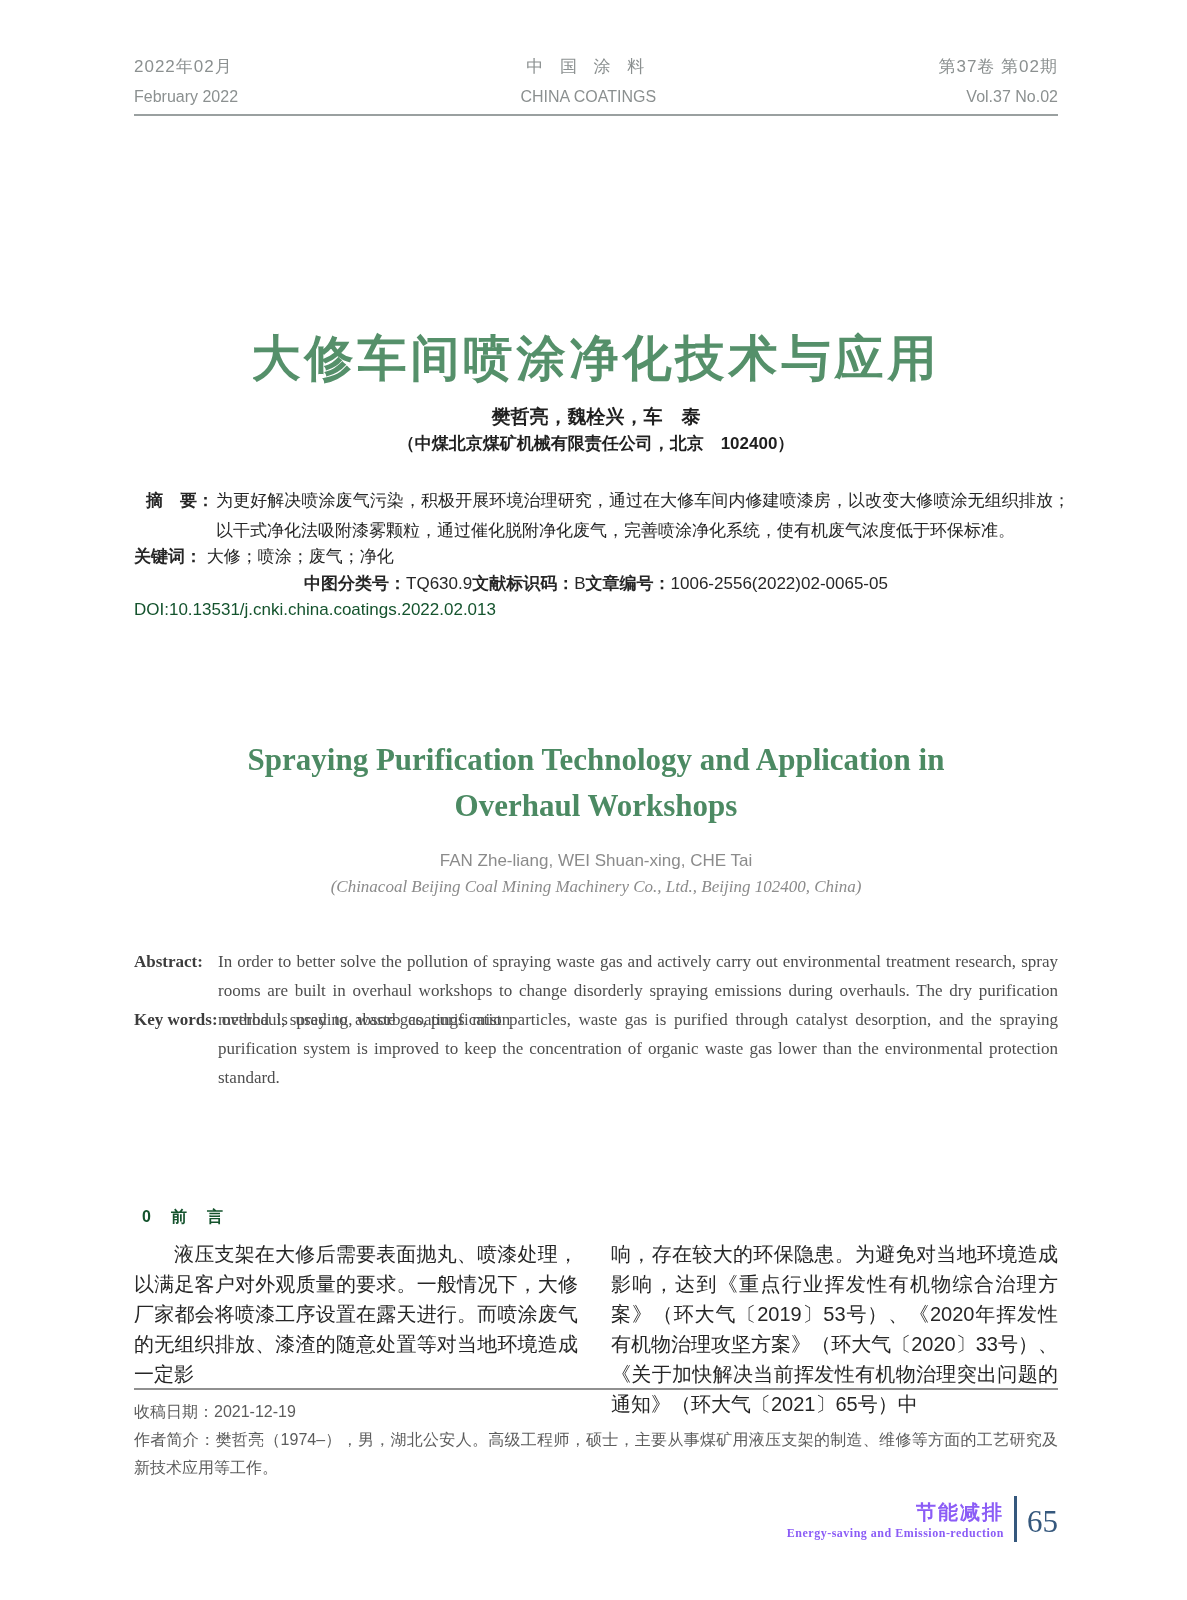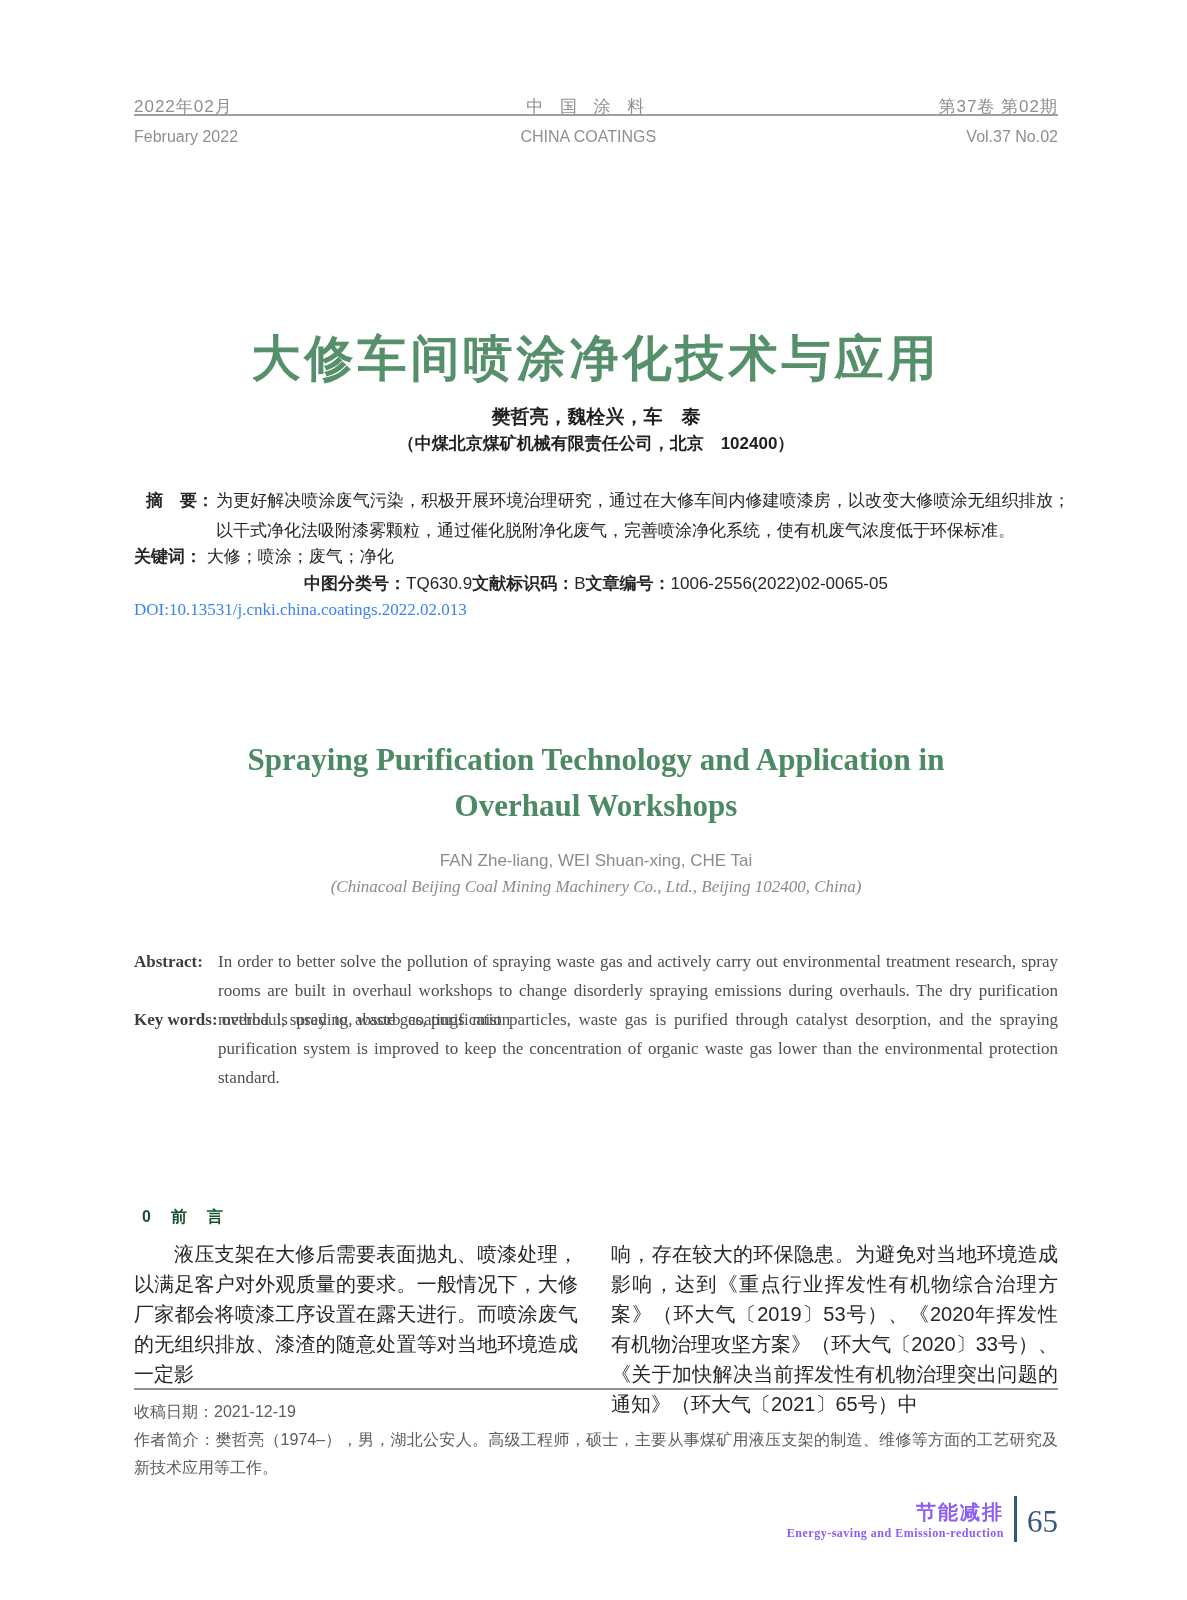--- a/index.html
+++ b/index.html
@@ -10,21 +10,20 @@
     background:#ffffff;
     font-family:"Liberation Sans","DejaVu Sans",sans-serif;
     color:#262626;
     overflow:hidden;
   }
   
   .pg-header{
     position:absolute;top:52px;left:134px;width:924px;
     display:flex;justify-content:space-between;align-items:flex-start;
     color:#8b9090;
-    margin-top:40px;
   }
   .h-col{line-height:30px;}
   .h-col .cjk{font-size:17px;letter-spacing:1px;}
   .h-col .lat{font-size:16px;}
   .h-left{text-align:left;}
   .h-center{text-align:center;}
   .h-center .cjk{letter-spacing:6px;}
   .h-right{text-align:right;}
   .header-rule{
     position:absolute;top:114px;left:134px;width:924px;height:2px;
@@ -57,22 +56,22 @@
   }
   .cn-keywords .lbl{font-weight:bold;}
   .cn-class-row{
     position:absolute;top:572px;left:134px;width:924px;
     display:flex;justify-content:center;
     font-size:17px;color:#262626;
   }
   .cn-class-row .lbl{font-weight:bold;}
   .doi-line{
     position:absolute;top:600px;left:134px;width:924px;
-    font-family:Liberation Serif, serif;
-    font-size:17px;color:#3b82f6;
+    font-family:Liberation Sans, sans-serif;
+    font-size:17px;color:#14532d;
   }
   
   .en-title{
     position:absolute;top:737px;left:134px;width:924px;margin:0;
     text-align:center;
     font-family:"Liberation Serif","DejaVu Serif",serif;
     font-size:31px;font-weight:bold;line-height:46px;color:#4c8a63;
   }
   .en-authors{
     position:absolute;top:851px;left:134px;width:924px;

